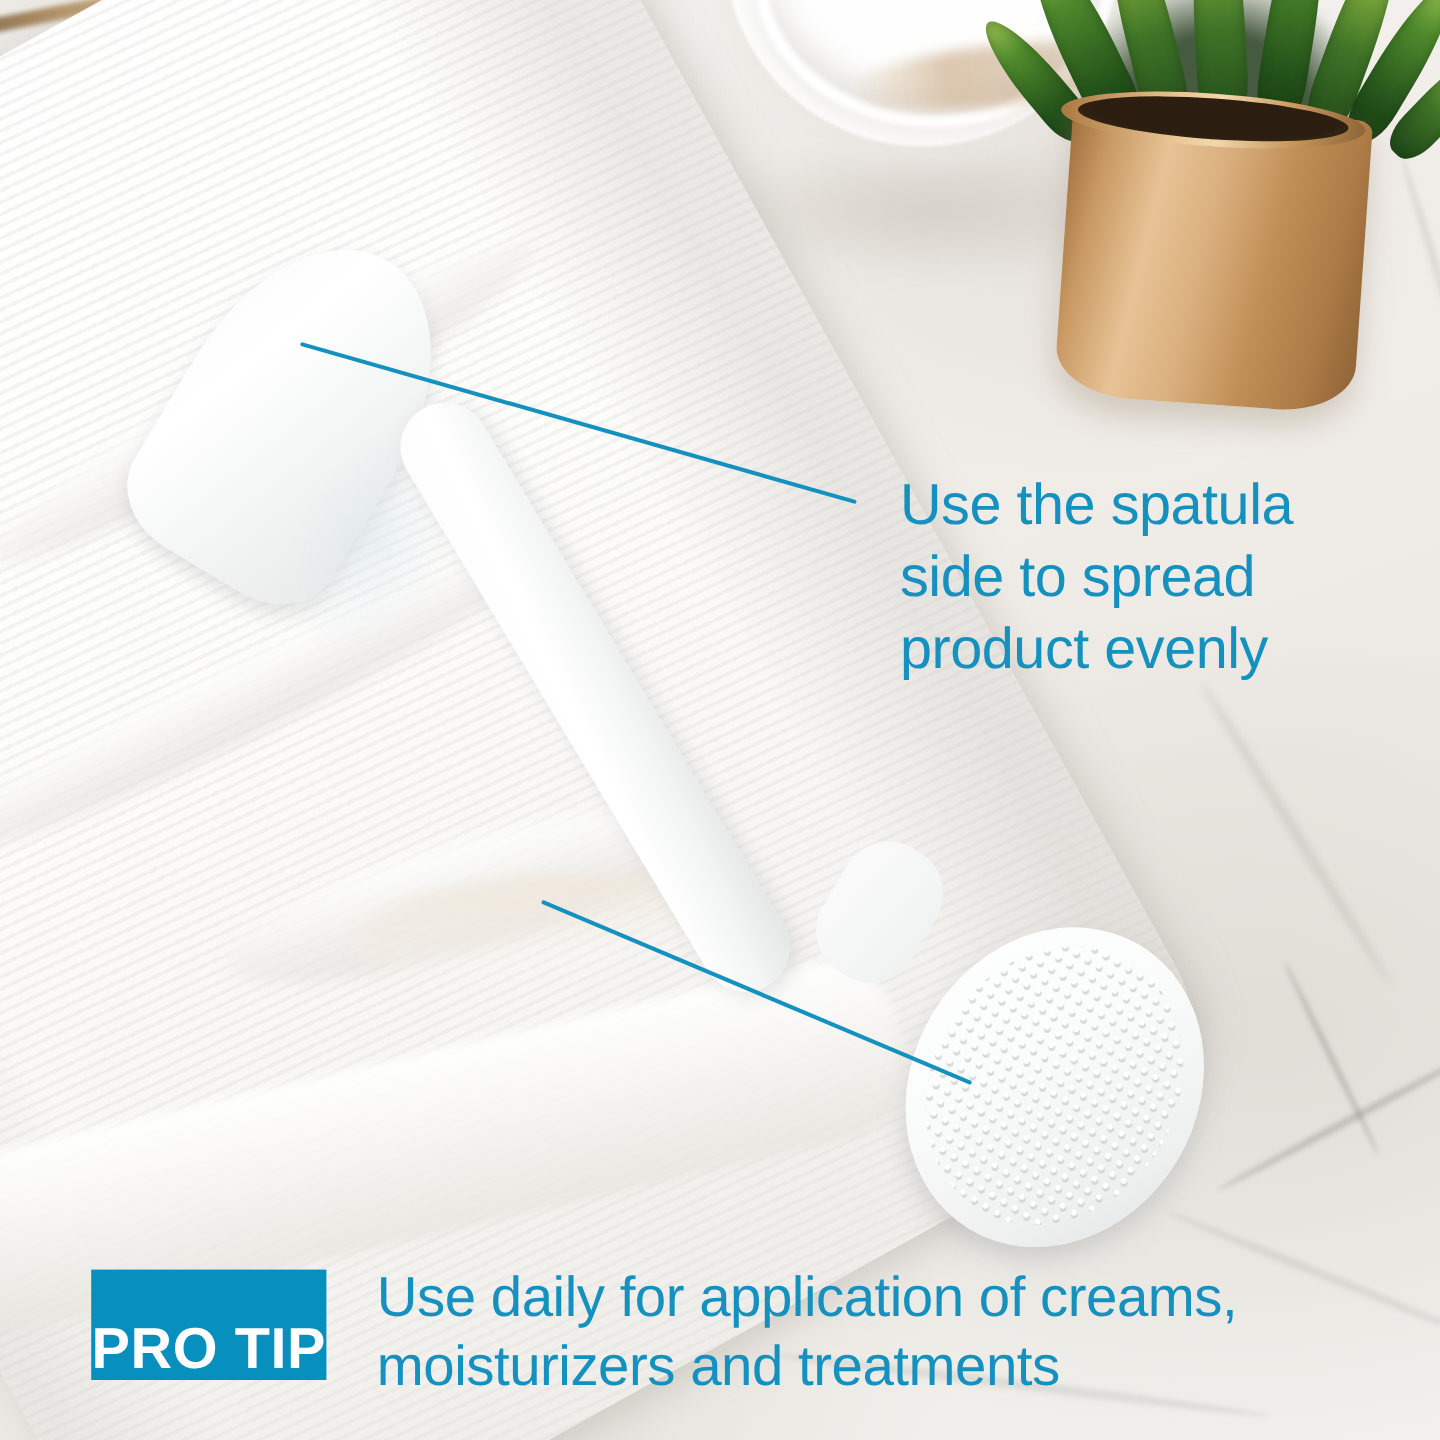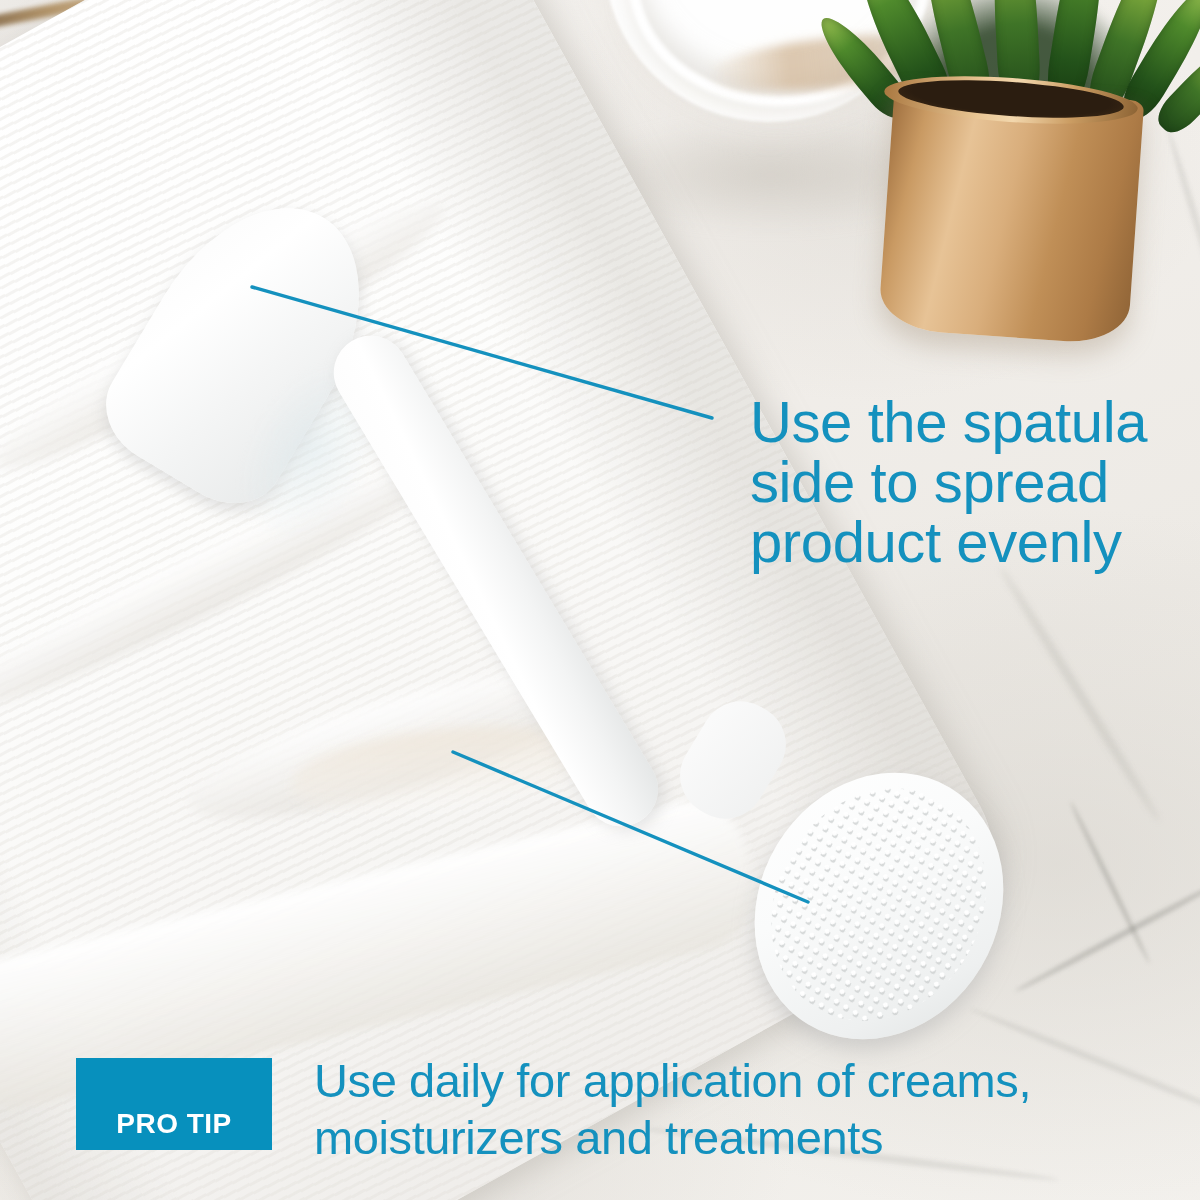--- a/index.html
+++ b/index.html
@@ -166,31 +166,31 @@
 
   
   .note{
     position:absolute;
     color:#1491be;
     font-family:"Liberation Sans", sans-serif;
     font-weight:400;
     letter-spacing:-.4px;
     white-space:pre-line;
   }
-  #note-right{left:750px;top:392px;width:400px;font-size:58px;line-height:60px;}
+  #note-right{left:750px;top:392px;width:400px;font-size:48px;line-height:60px;}
   #note-left {left:78px; top:498px;width:420px;font-size:50px;line-height:60px;}
 
   
   .protip-badge{
     position:absolute;left:76px;top:1058px;width:196px;height:92px;
     background:#0790bd;
     display:flex;align-items:center;justify-content:center;
   }
   .protip-badge span{
-    color:#ffffff;font-size:28px;font-weight:700;letter-spacing:.5px;
+    color:#ffffff;font-size:48px;font-weight:700;letter-spacing:.5px;
     font-family:"Liberation Sans", sans-serif;
     margin-top:40px;
   }
   #protip-text{
     position:absolute;left:314px;top:1052px;width:860px;
     color:#1491be;font-size:47px;line-height:57px;letter-spacing:-.4px;
     font-family:"Liberation Sans", sans-serif;white-space:pre-line;
   }
 </style>
 </head>

